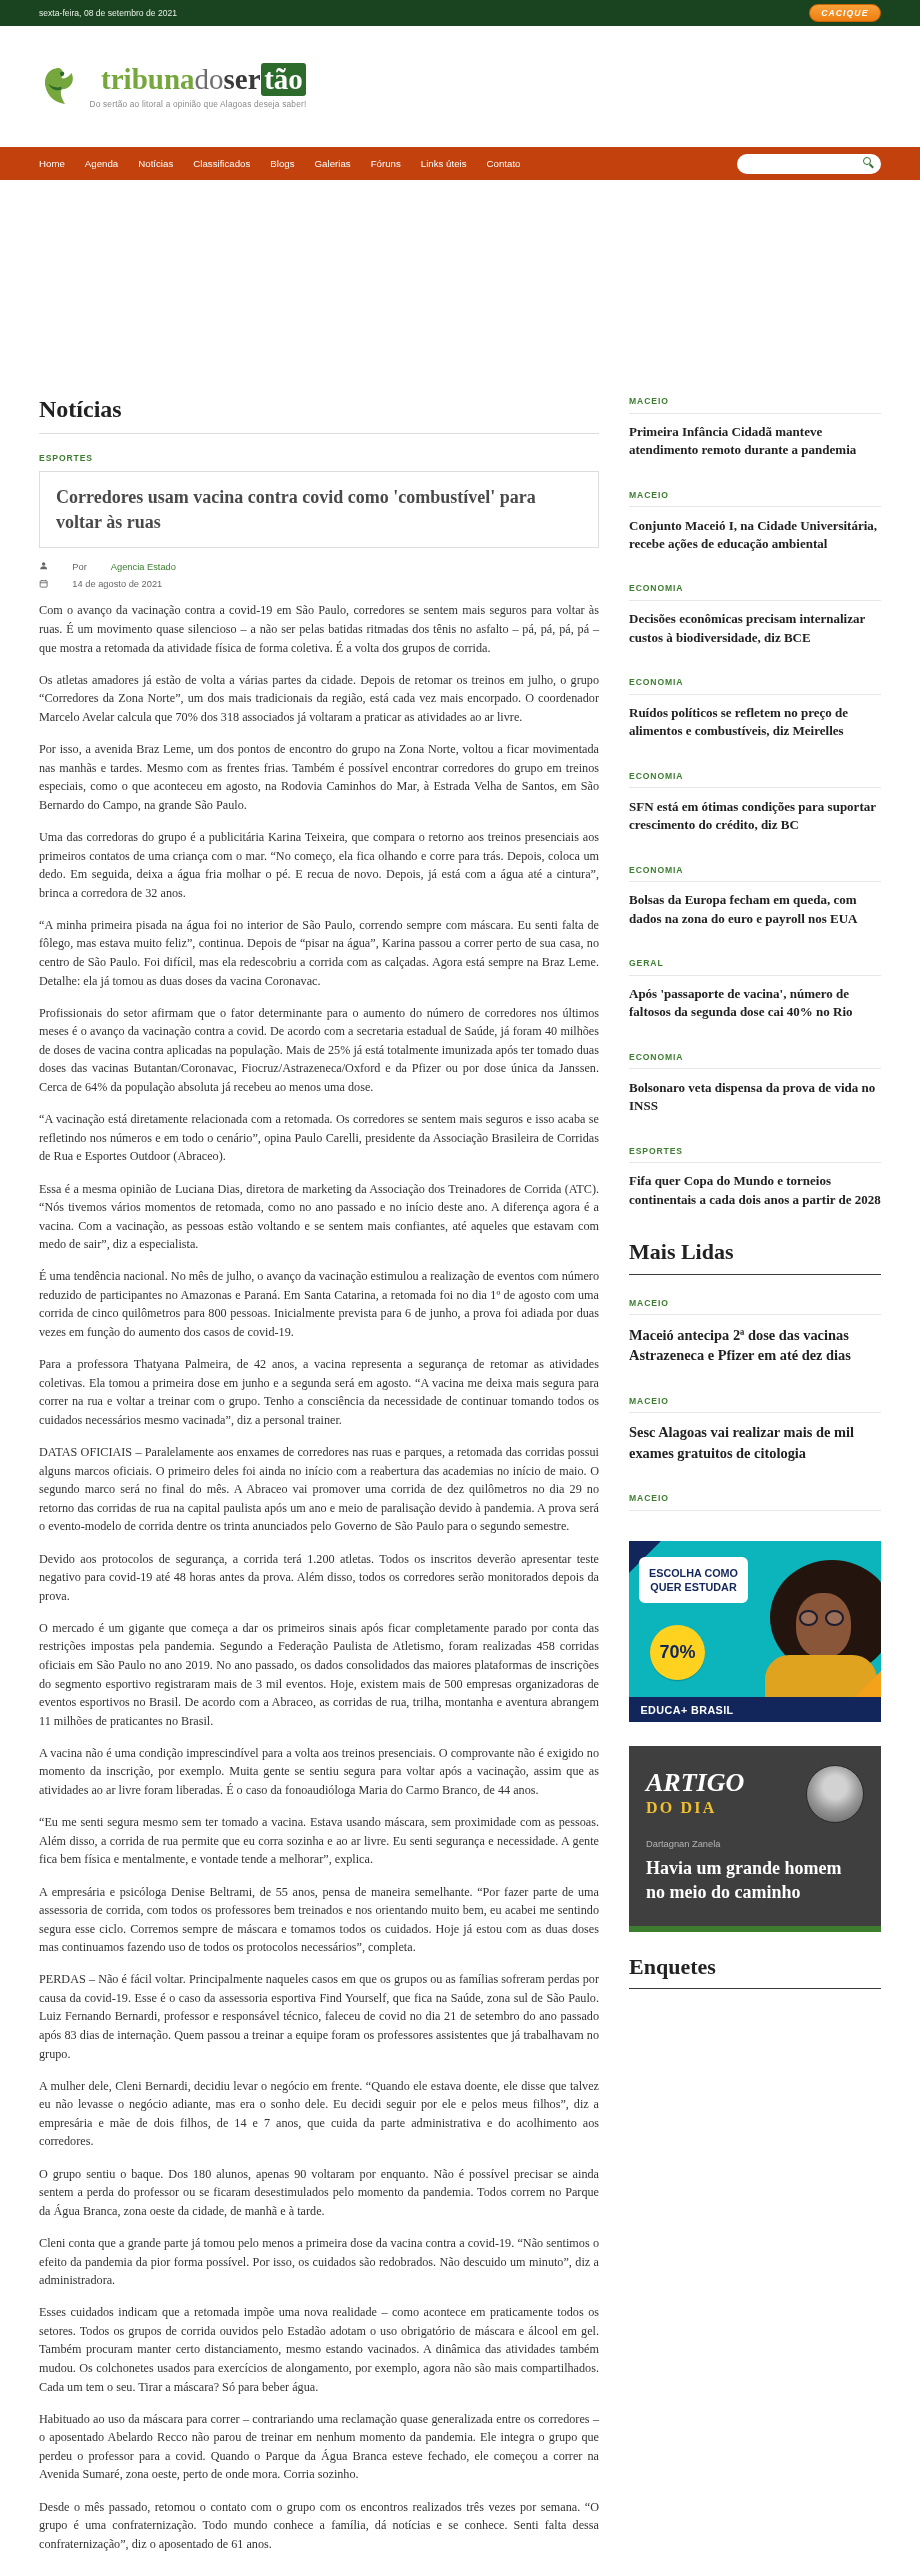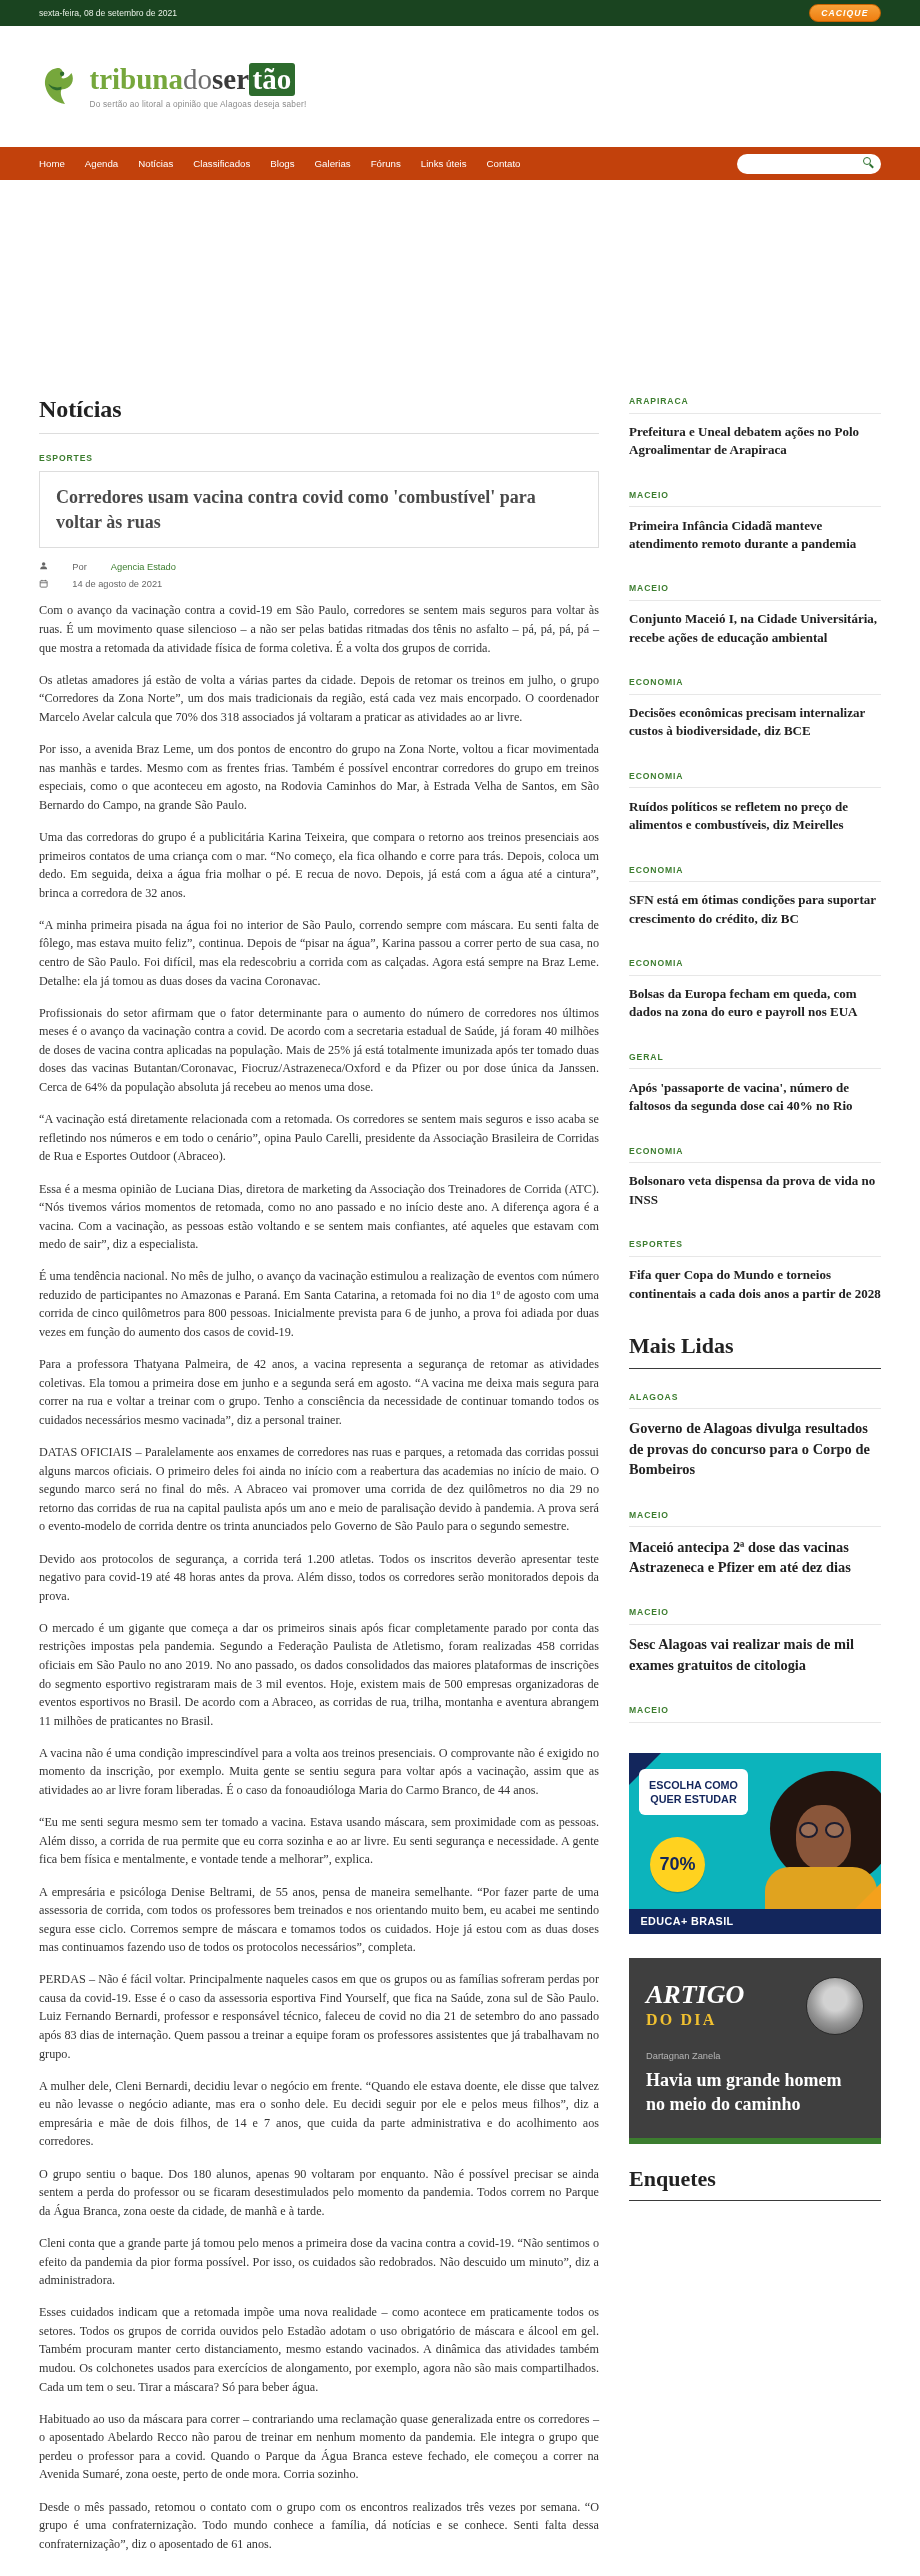--- a/index.html
+++ b/index.html
@@ -9,21 +9,21 @@
 
   
   .topbar { background:#1a4420; height:26px; display:flex; align-items:center; }
   .topbar-inner { display:flex; justify-content:space-between; align-items:center; }
   .topbar-date { color:#e9f1e7; font-size:8.6px; }
   .cacique { background:linear-gradient(#f8a23a,#ee7d10); color:#fff; font-weight:bold; font-style:italic;
              font-size:8.6px; padding:2.9px 11.5px; border-radius:9.3px; letter-spacing:1.1px; border:0.7px solid #c96300; cursor:pointer; }
 
   
   .header-inner { height:121px; display:flex; align-items:center; }
-  .logo { display:flex; align-items:center; gap:11.5px; cursor:pointer; }
+  .logo { display:flex; align-items:center; gap:11.5px; cursor:pointer;text-align:right; }
   .wordmark { font-family:"Liberation Serif", serif; font-size:29px; font-weight:bold; line-height:1; }
   .lg1 { color:#76a73c; }
   .lg2 { color:#6e6e6e; font-weight:normal; }
   .lg3 { color:#3a3a3a; }
   .lg4 { color:#fff; background:#2d6b2d; border-radius:2.9px; padding:0 3.6px 1.4px; }
   .tagline { margin-top:5px; font-size:8.3px; color:#8a8a8a; letter-spacing:0.2px; }
 
   
   .main-nav { background:#c2410c; height:33px; }
   .nav-inner { display:flex; align-items:center; height:33px; }
@@ -209,24 +209,20 @@
           <p>Habituado ao uso da máscara para correr – contrariando uma reclamação quase generalizada entre os corredores – o aposentado Abelardo Recco não parou de treinar em nenhum momento da pandemia. Ele integra o grupo que perdeu o professor para a covid. Quando o Parque da Água Branca esteve fechado, ele começou a correr na Avenida Sumaré, zona oeste, perto de onde mora. Corria sozinho.</p>
           <p>Desde o mês passado, retomou o contato com o grupo com os encontros realizados três vezes por semana. “O grupo é uma confraternização. Todo mundo conhece a família, dá notícias e se conhece. Senti falta dessa confraternização”, diz o aposentado de 61 anos.</p>
         </div>
     </article>
   </main>
 
   <aside>
 
     <div>
 
-        <div class="side-item">
-          <div class="side-cat">ARAPIRACA</div>
-          <div class="side-title">Prefeitura e Uneal debatem ações no Polo Agroalimentar de Arapiraca</div>
-        </div>
 
         <div class="side-item">
           <div class="side-cat">MACEIO</div>
           <div class="side-title">Primeira Infância Cidadã manteve atendimento remoto durante a pandemia</div>
         </div>
 
         <div class="side-item">
           <div class="side-cat">MACEIO</div>
           <div class="side-title">Conjunto Maceió I, na Cidade Universitária, recebe ações de educação ambiental</div>
         </div>
@@ -264,24 +260,20 @@
         <div class="side-item">
           <div class="side-cat">ESPORTES</div>
           <div class="side-title">Fifa quer Copa do Mundo e torneios continentais a cada dois anos a partir de 2028</div>
         </div>
       </div>
 
     <h2 class="side-heading">Mais Lidas</h2>
 
     <div class="big">
 
-        <div class="side-item">
-          <div class="side-cat">ALAGOAS</div>
-          <div class="side-title">Governo de Alagoas divulga resultados de provas do concurso para o Corpo de Bombeiros</div>
-        </div>
 
         <div class="side-item">
           <div class="side-cat">MACEIO</div>
           <div class="side-title">Maceió antecipa 2ª dose das vacinas Astrazeneca e Pfizer em até dez dias</div>
         </div>
 
         <div class="side-item">
           <div class="side-cat">MACEIO</div>
           <div class="side-title">Sesc Alagoas vai realizar mais de mil exames gratuitos de citologia</div>
         </div>

